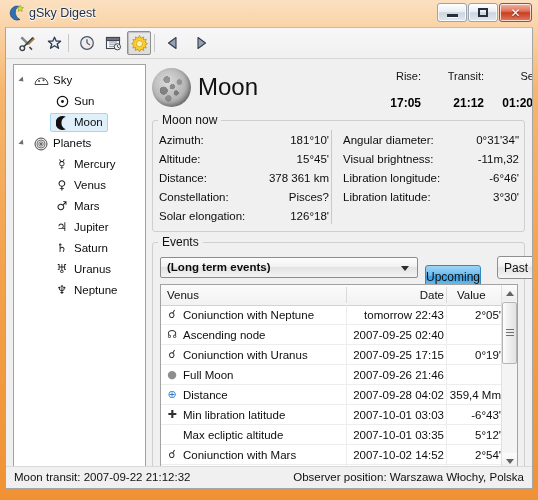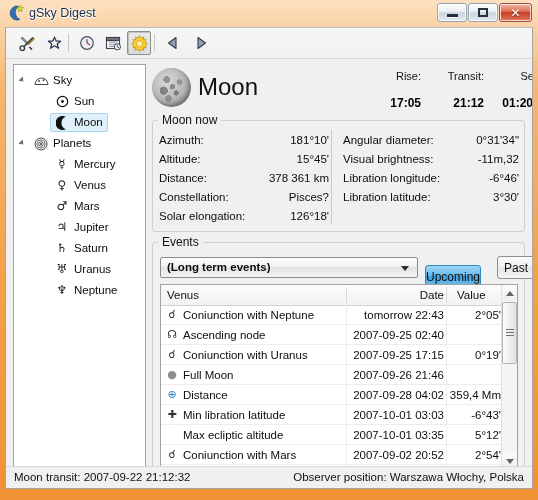--- a/index.html
+++ b/index.html
@@ -529,21 +529,21 @@
           </div>
           <div class="erow" style="top:140px;">
             <div class="eico"></div>
             <div class="eevt">Max ecliptic altitude</div>
             <div class="edate">2007-10-01 03:35</div>
             <div class="eval">5°12'</div>
           </div>
           <div class="erow" style="top:160px;">
             <div class="eico">☌</div>
             <div class="eevt">Coniunction with Mars</div>
-            <div class="edate">2007-09-02 20:52</div>
+            <div class="edate">2007-10-02 14:52</div>
             <div class="eval">2°54'</div>
           </div>
 
           <div id="escroll">
             <div class="sbarrow" id="sb-up">
               <div class="sbtri"></div>
             </div>
             <div id="sb-thumb">
               <div id="sb-grip"></div>
             </div>

